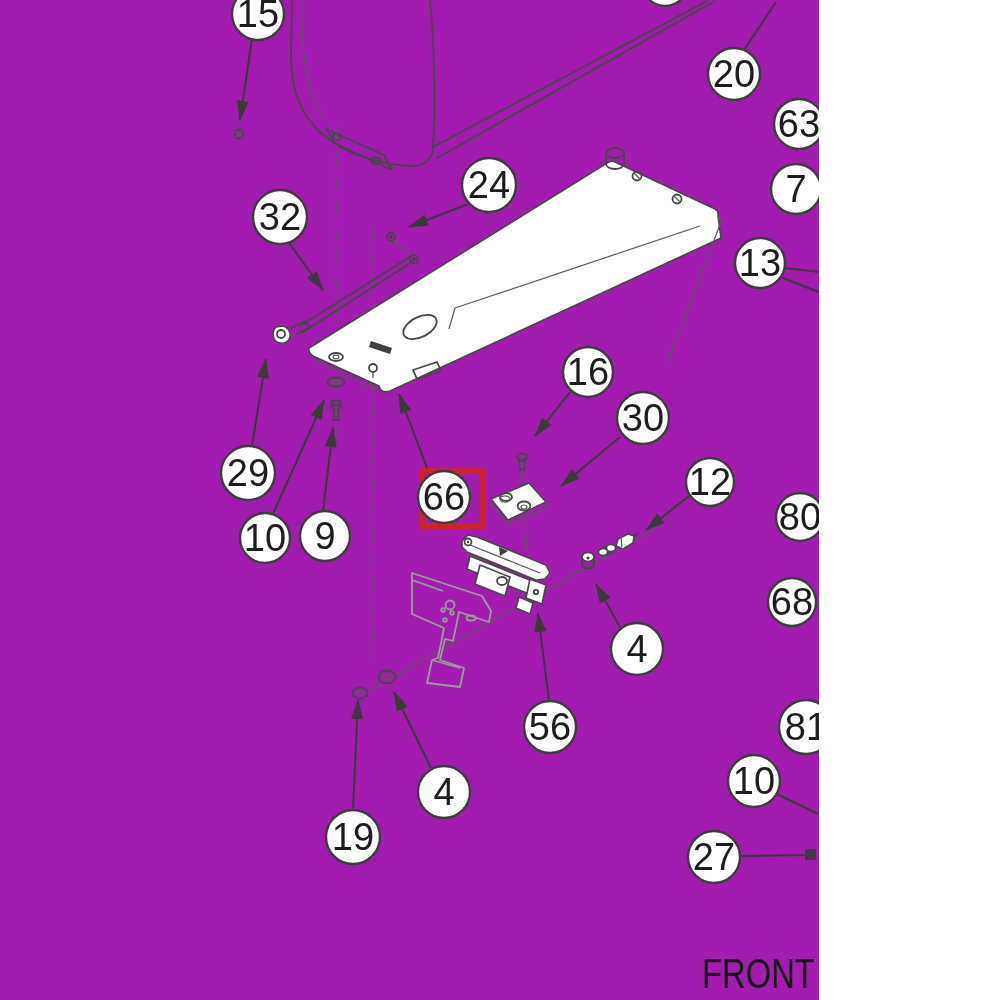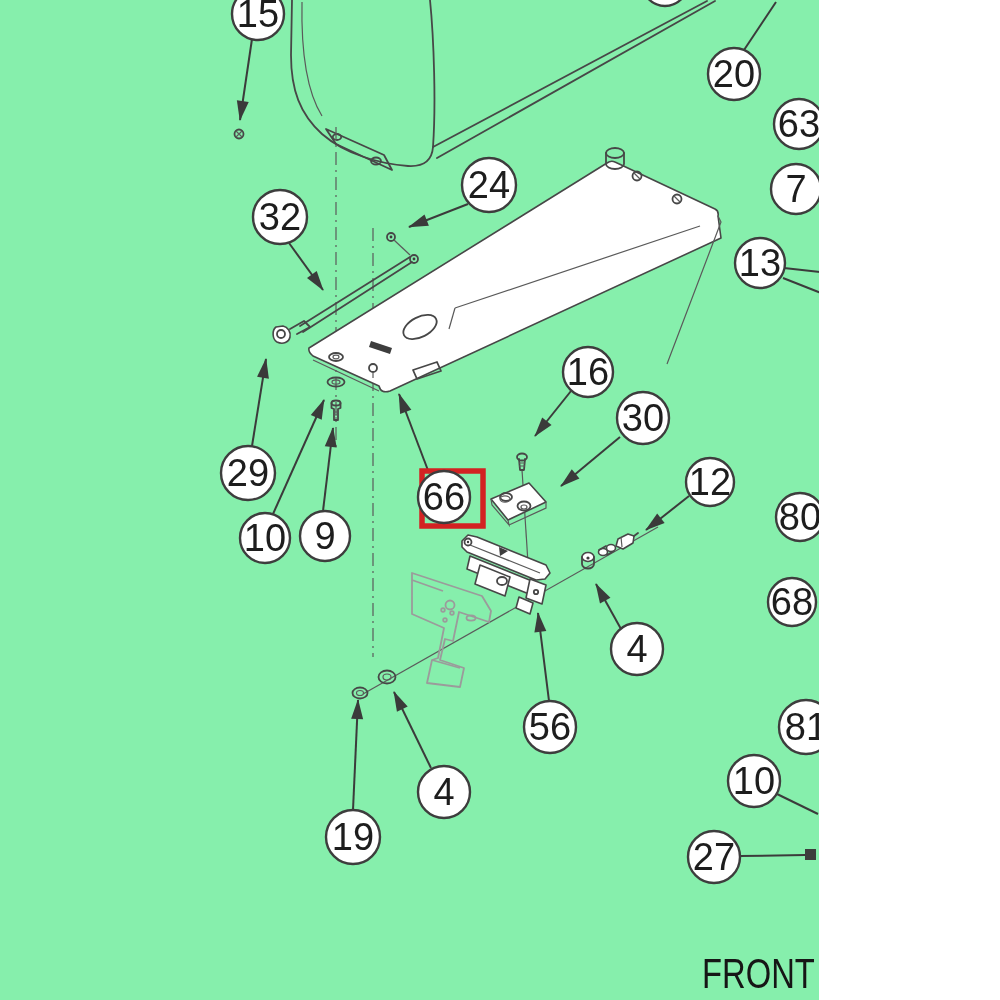--- a/index.html
+++ b/index.html
@@ -1,16 +1,16 @@
 <!DOCTYPE html>
 <html><head>
 <meta charset="utf-8">
 <style>
   html,body{margin:0;padding:0;background:#ffffff;}
-  .stage{position:relative;width:1000px;height:1000px;background:#86efac;overflow:hidden;
+  .stage{position:relative;width:1000px;height:1000px;background:#a21caf;overflow:hidden;
          font-family:"Liberation Sans", sans-serif;text-align:right;}
   svg{position:absolute;left:0;top:0;}
   .ln{stroke:#474747;stroke-width:1.8;fill:none;stroke-linecap:round;stroke-linejoin:round;}
   .lnthin{stroke:#5a5a5a;stroke-width:1.2;fill:none;}
   .lnfill{stroke:#474747;stroke-width:1.6;fill:#ffffff;stroke-linejoin:round;}
   .gray{stroke:#9b9b9b;stroke-width:1.8;fill:none;stroke-linejoin:round;}
   .dark{fill:#3d3d3d;stroke:none;}
   .leader{stroke:#3b3b3b;stroke-width:2;fill:none;}
   .callout-circle{fill:#ffffff;stroke:#3d3d3d;stroke-width:2.4;}
   .callout-text{fill:#1d1d1d;font-size:38px;font-family:"Liberation Sans",sans-serif;

